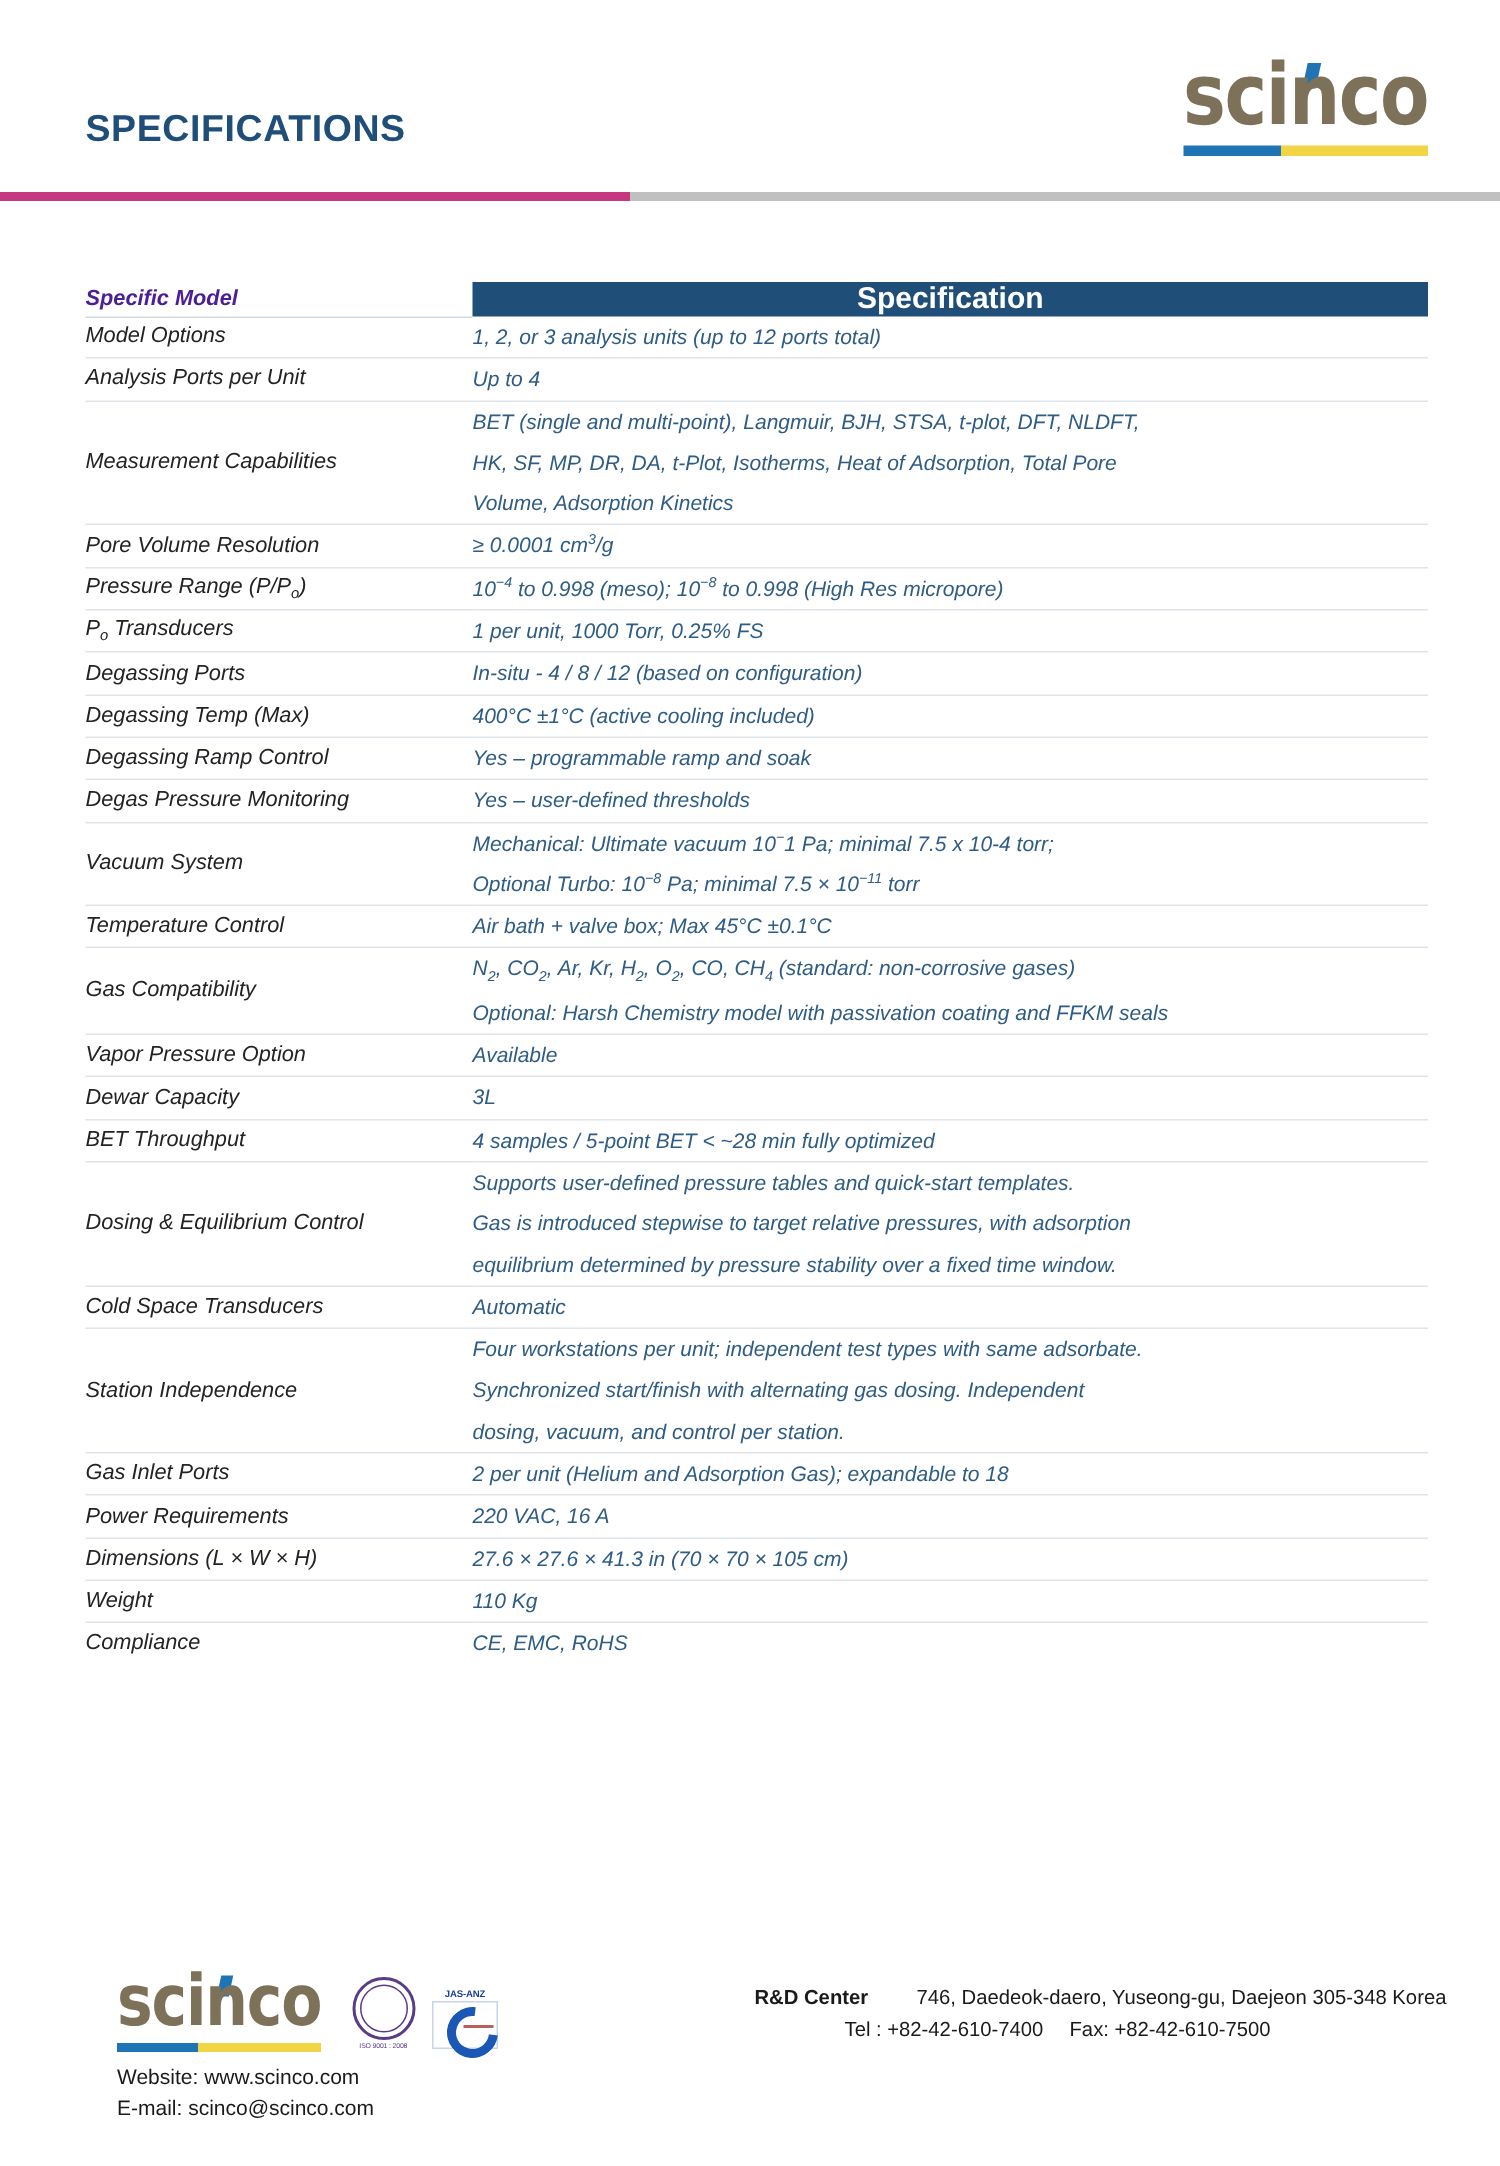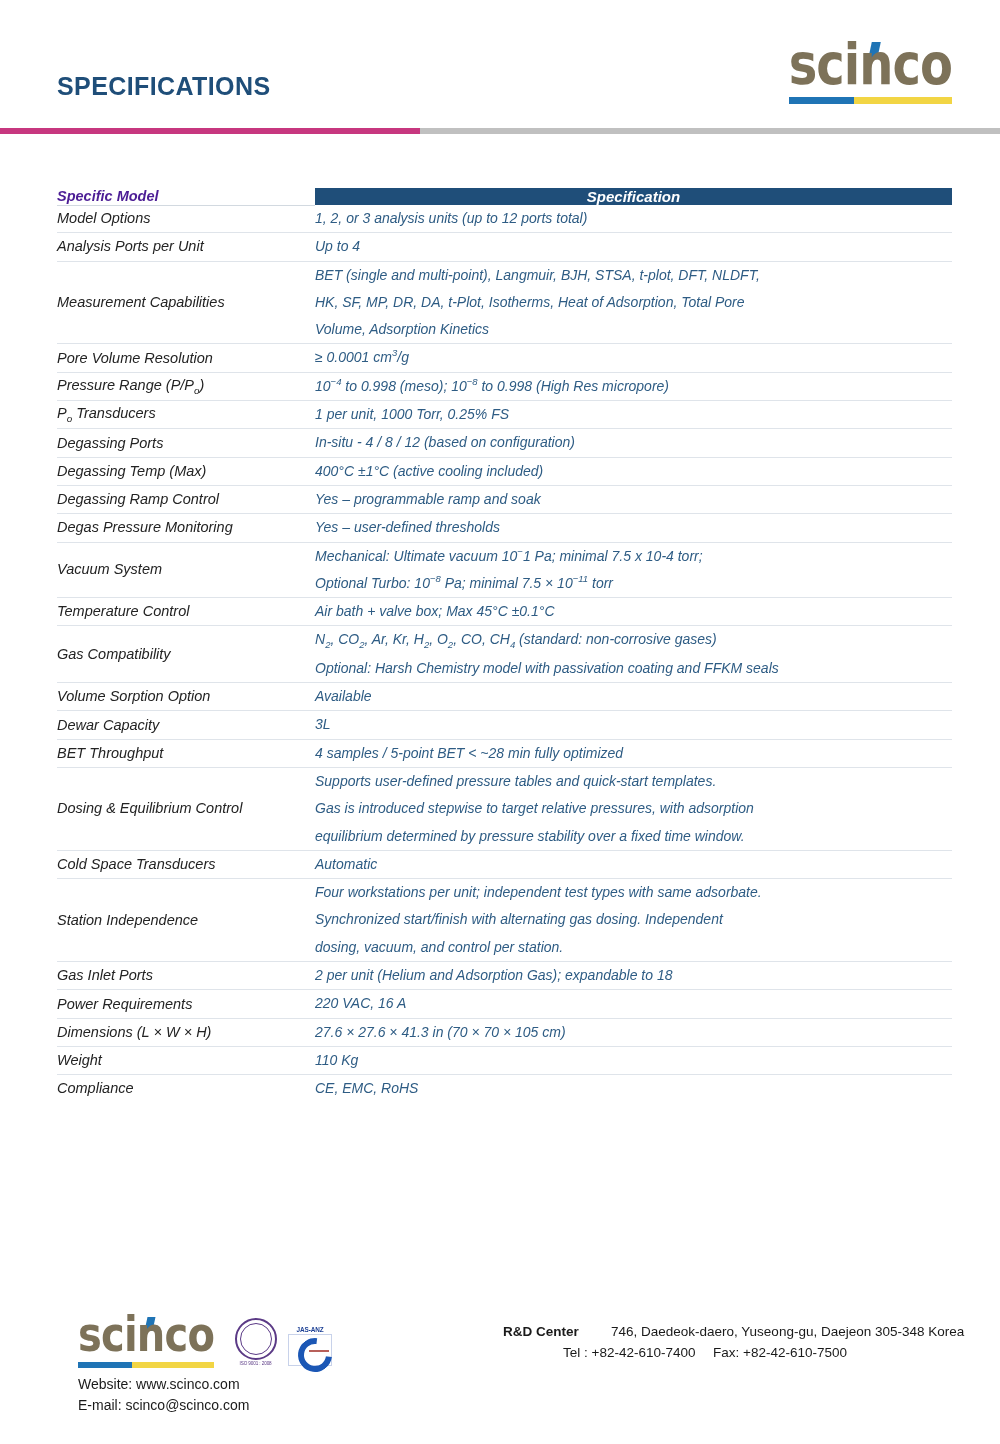--- a/index.html
+++ b/index.html
@@ -103,23 +103,22 @@
     font-weight: bold;
     font-style: italic;
     color: #4c1d95;
     padding: 9px 4px 9px 9px;
     text-align: left;
     border-bottom: 1px solid #d2d9e0;
   }
   .thead-value {
     background: #1f4e79;
     color: #ffffff;
-    font-size: 15px;
+    font-size: 20px;
     font-weight: bold;
-    font-style: italic;
     text-align: center;
     padding: 11px 6px;
   }
 
   #spec-table tbody tr { border-bottom: 1px solid #dfe4ea; }
   #spec-table tbody tr:last-child { border-bottom: none; }
 
   td.cell-label {
     font-size: 14.5px;
     font-style: italic;
@@ -372,21 +371,21 @@
         </td>
       </tr>
       <tr>
         <td class="cell-label">Gas Compatibility</td>
         <td class="cell-value">
           <span class="line">N<sub>2</sub>, CO<sub>2</sub>, Ar, Kr, H<sub>2</sub>, O<sub>2</sub>, CO, CH<sub>4</sub> (standard: non-corrosive gases)</span>
           <span class="line">Optional: Harsh Chemistry model with passivation coating and FFKM seals</span>
         </td>
       </tr>
       <tr>
-        <td class="cell-label">Volume Sorption Option</td>
+        <td class="cell-label">Vapor Pressure Option</td>
         <td class="cell-value">
           <span class="line">Available</span>
         </td>
       </tr>
       <tr>
         <td class="cell-label">Dewar Capacity</td>
         <td class="cell-value">
           <span class="line">3L</span>
         </td>
       </tr>

